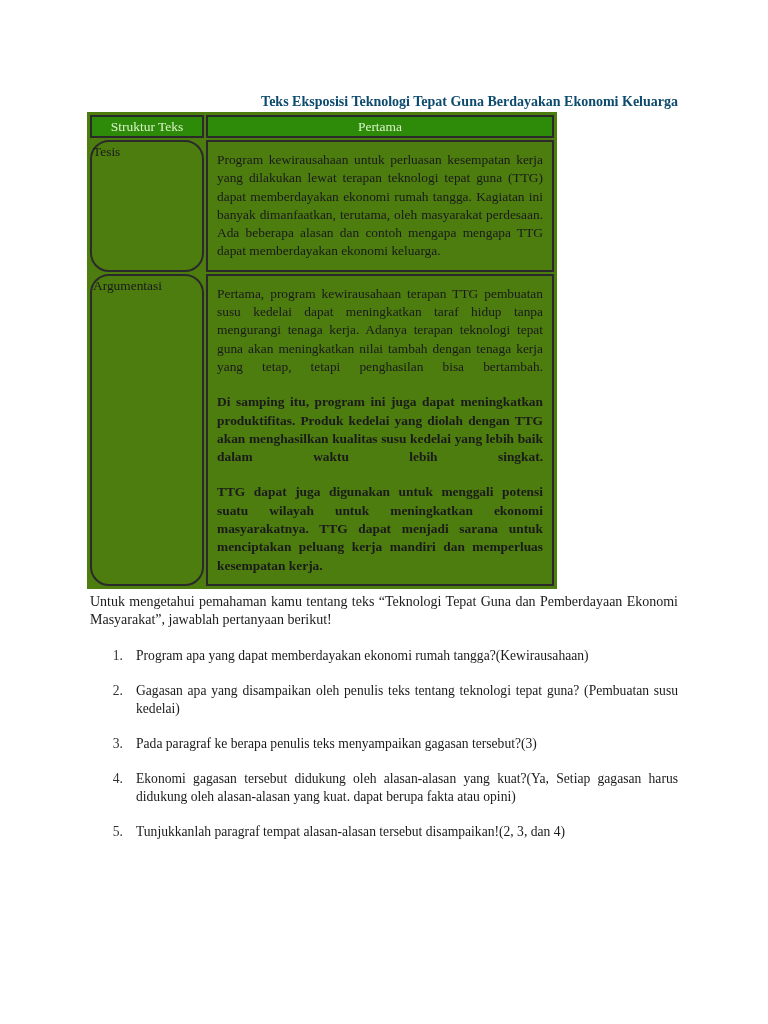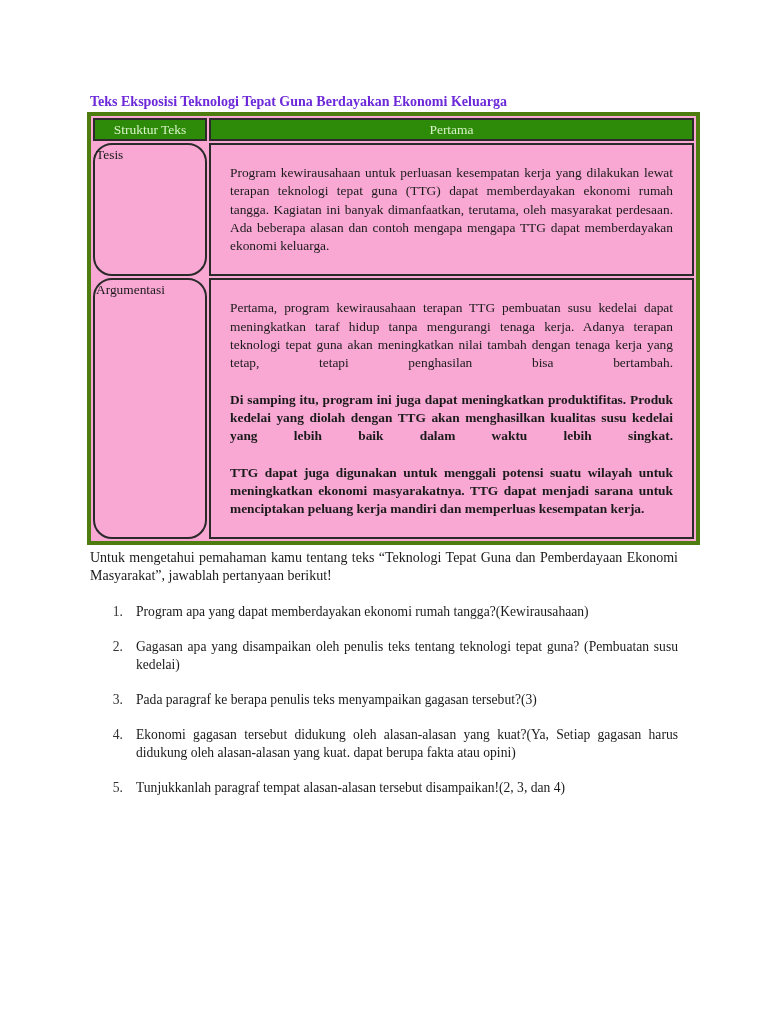--- a/index.html
+++ b/index.html
@@ -19,28 +19,29 @@
       position: absolute;
       left: 87px;
       top: 93px;
       width: 591px;
     }
     .doc-title {
       font-weight: bold;
       font-size: 14px;
       line-height: 17px;
       margin: 0 0 2px 3px;
-      color: #6d28d9;
+      color: #0c4a6e;
+      text-align: right;
     }
     table.struct {
-      width: 613px;
+      width: 470px;
       border-collapse: separate;
       border-spacing: 2px;
-      border: 4px solid #4d7c0f;
-      background: #f9a8d4;
+      border: 1px solid #4d7c0f;
+      background: #4d7c0f;
       font-size: 13.4px;
     }
     table.struct td, table.struct th {
       border: 2px solid #2a2a2a;
       vertical-align: top;
       padding: 1px 1px;
       line-height: 18.3px;
     }
     table.struct th {
       background: #2e8b0a;
@@ -55,21 +56,21 @@
     .col-struct { width: 110px; }
     .cell-label {
       text-align: left;
       padding-left: 1px !important;
       border-radius: 19px;
     }
     .cell-para {
       text-align: justify;
     }
     .cell-para p {
-      margin: 18px;
+      margin: 8px;
       text-align: justify;
       text-align-last: auto;
     }
     .cell-para p.last-justify {
       text-align-last: justify;
     }
     .cell-para p + p {
       margin-top: 17px;
       font-weight: bold;
     }

